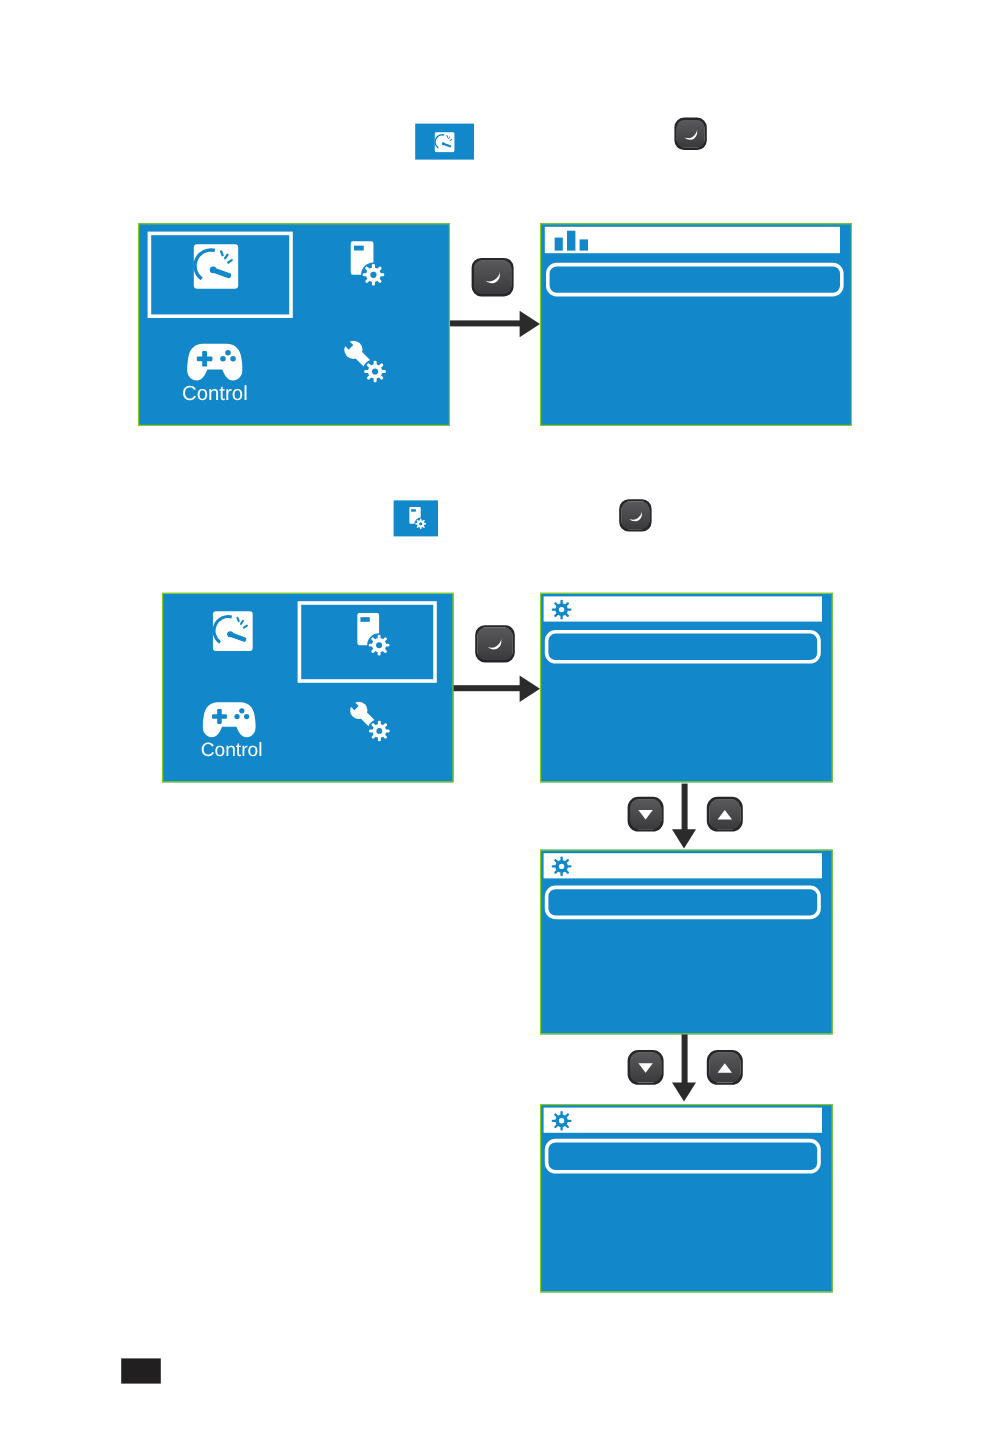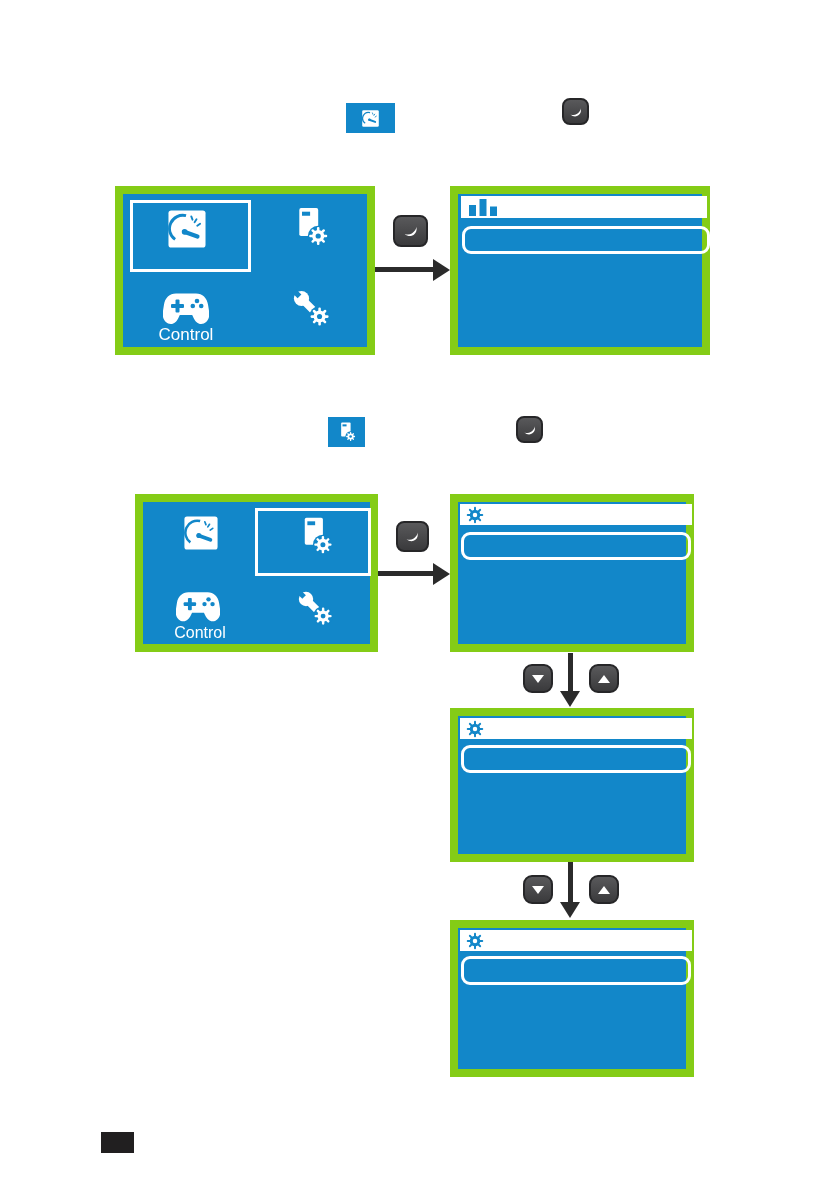--- a/index.html
+++ b/index.html
@@ -1,20 +1,20 @@
 <!DOCTYPE html>
 <html><head>
 <meta charset="utf-8">
 <style>
   html,body{margin:0;padding:0;background:#ffffff;}
   #page{position:relative;width:839px;height:1191px;background:#ffffff;overflow:hidden;
         font-family:"Liberation Sans", sans-serif;}
 
   
-  .screen{position:absolute;background:#1287c9;border:8px solid #84cc16;box-sizing:border-box;}
+  .screen{position:absolute;background:#1287c9;border:1px solid #84cc16;box-sizing:border-box;}
   .menu-highlight{position:absolute;border:3px solid #ffffff;box-sizing:border-box;}
   .screen-header{position:absolute;background:#ffffff;display:flex;align-items:center;}
   .select-outline{position:absolute;border:3px solid #ffffff;border-radius:9px;box-sizing:border-box;}
   .menu-icon{position:absolute;}
   .menu-label{position:absolute;color:#ffffff;text-align:center;}
 
   
   .mini-tile{position:absolute;background:#1287c9;display:flex;align-items:center;justify-content:center;}
 
   

